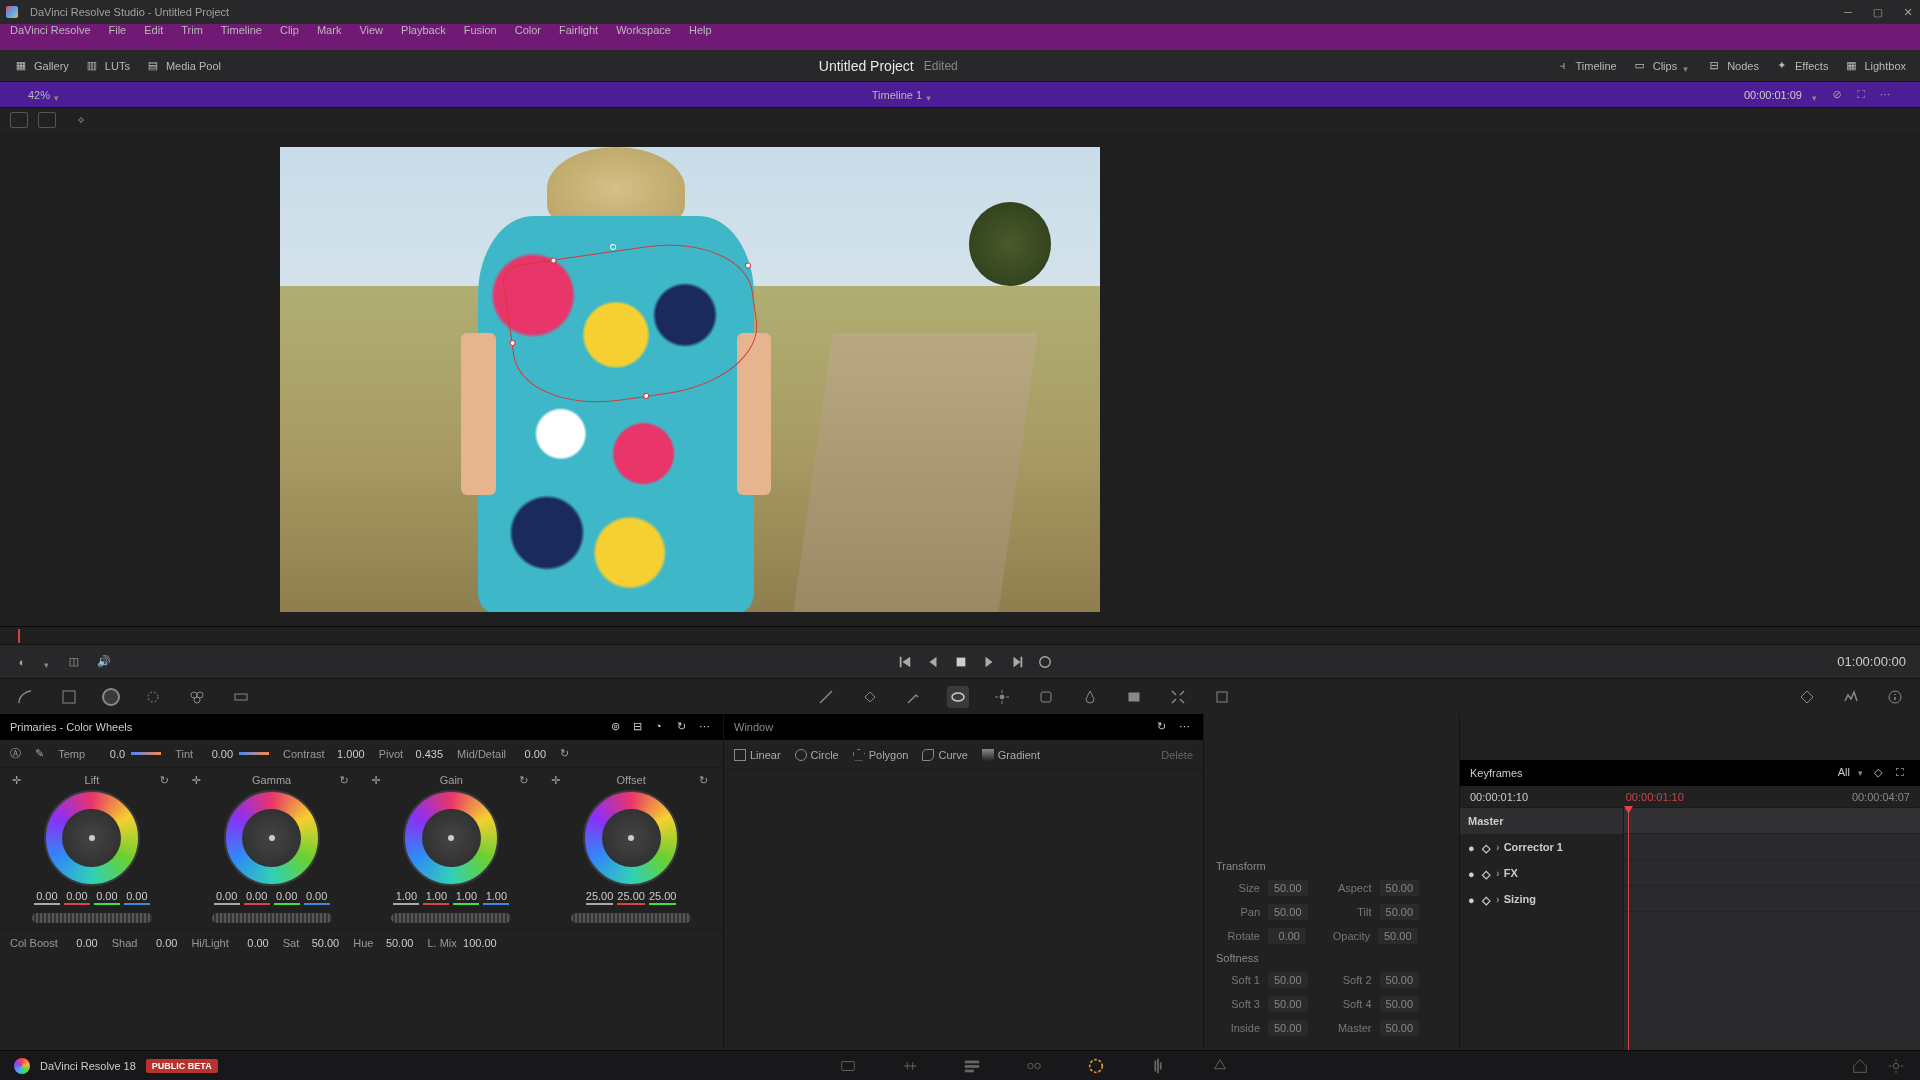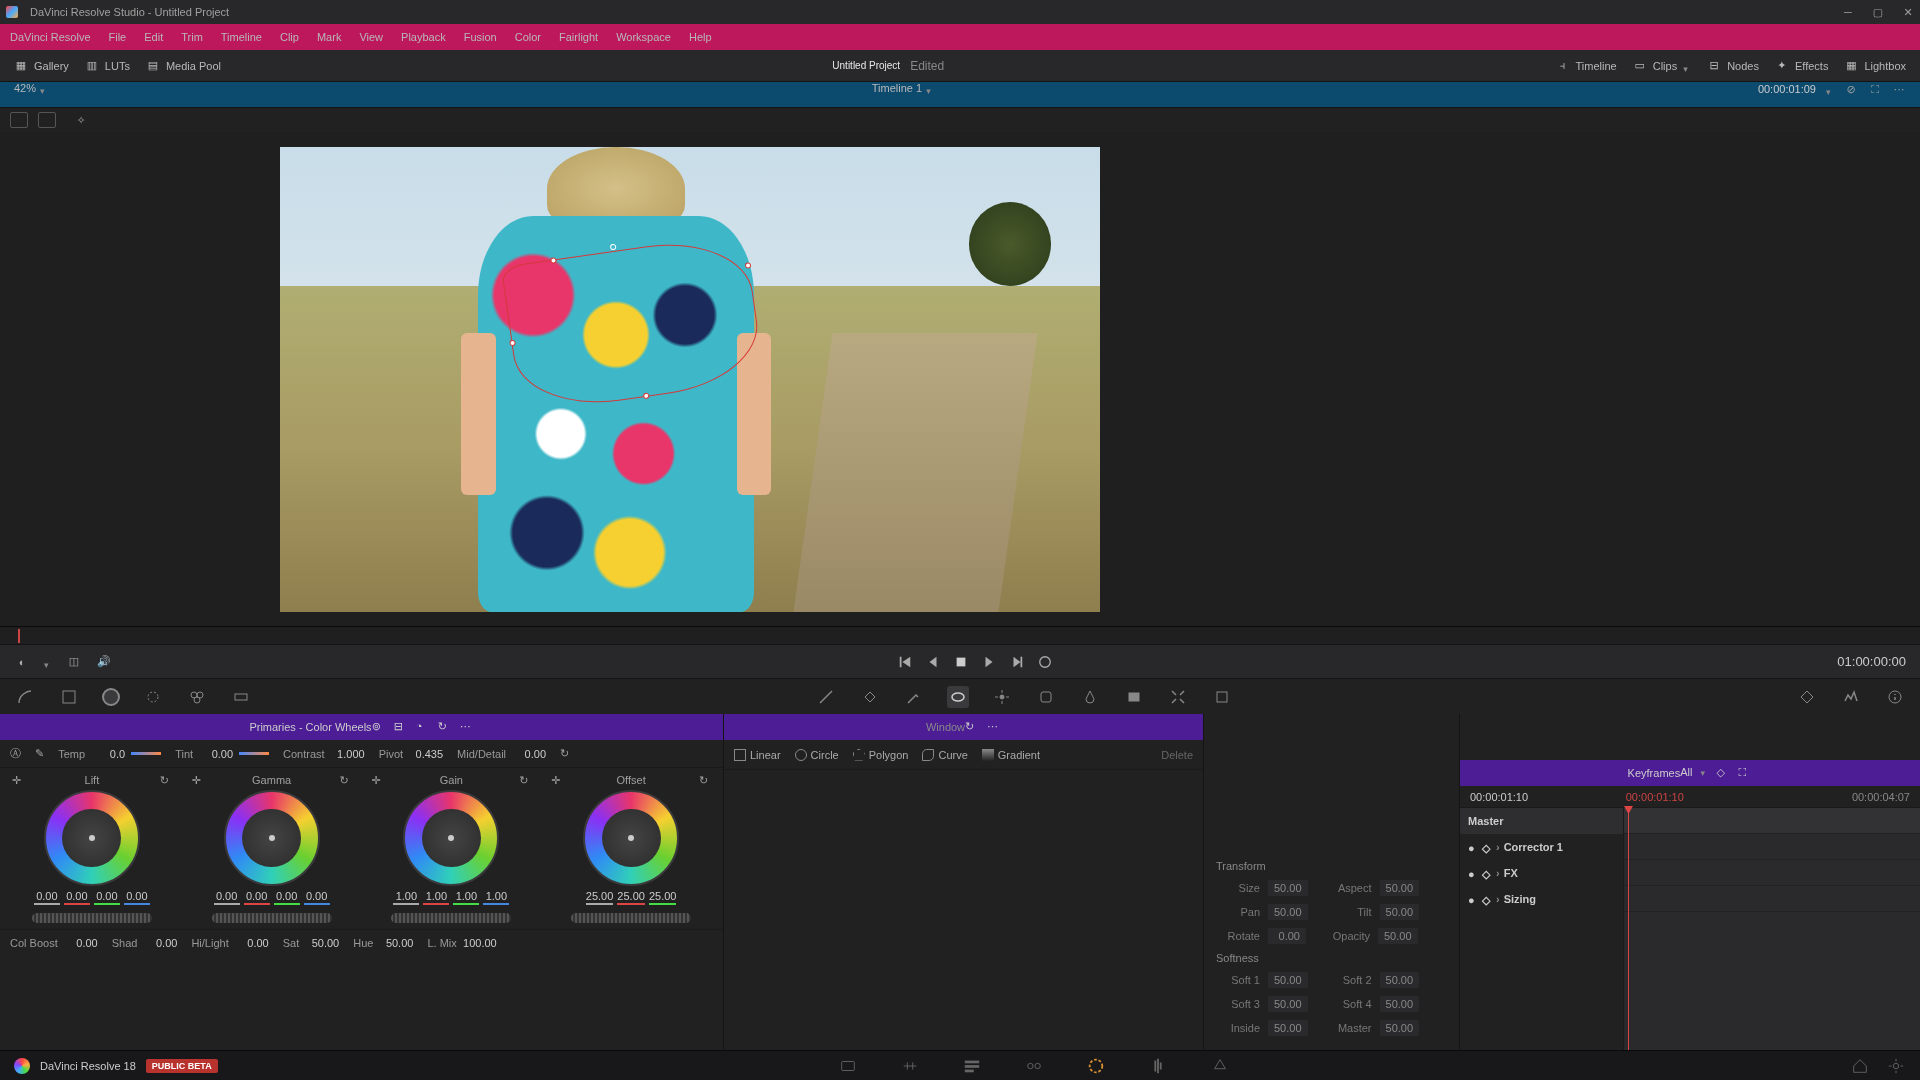--- a/index.html
+++ b/index.html
@@ -2,30 +2,30 @@
 <html><head>
 <meta charset="utf-8">
 <style>
 * { margin: 0; padding: 0; box-sizing: border-box; font-family: -apple-system, Arial, sans-serif; font-size: 11px; user-select: none; }
 body { background: #1a1a1a; color: #a0a0a0; width: 1920px; height: 1080px; overflow: hidden; display: flex; flex-direction: column; }
 .titlebar { background: #28282a; height: 24px; display: flex; align-items: center; padding: 0 6px; justify-content: space-between; }
 .titlebar-left { display: flex; align-items: center; gap: 12px; }
 .titlebar-left .logo { width: 12px; height: 12px; background: linear-gradient(135deg,#f44,#4af,#fa4); border-radius: 2px; }
 .titlebar-right { display: flex; gap: 18px; }
 .win-btn { width: 12px; height: 12px; display: flex; align-items: center; justify-content: center; cursor: pointer; }
-.menubar { background: #be185d; height: 26px; display: flex; align-items: center; gap: 18px; padding: 0 10px; }
+.menubar { background: #701a75; height: 26px; display: flex; gap: 18px; padding: 0 10px; }
 .menubar span { color: #b8b8b8; cursor: pointer; }
 .toolbar { background: #28282a; height: 32px; display: flex; align-items: center; padding: 0 14px; justify-content: space-between; border-bottom: 1px solid #141414; }
 .toolbar-left, .toolbar-right { display: flex; align-items: center; gap: 16px; }
 .tool-item { display: flex; align-items: center; gap: 6px; cursor: pointer; color: #b8b8b8; }
 .tool-icon { width: 14px; height: 14px; display: inline-flex; align-items: center; justify-content: center; }
 .toolbar-center { display: flex; align-items: center; gap: 10px; }
-.proj-title { color: #e8e8e8; font-size: 10px; }
+.proj-title { color: #e8e8e8; font-size: 14px; }
 .proj-status { color: #888; font-size: 12px; }
-.secondbar { background: #0c4a6e; height: 26px; display: flex; align-items: flex-start; padding: 0 14px; justify-content: space-between; border-bottom: 1px solid #141414; }
+.secondbar { background: #4c1d95; height: 26px; display: flex; align-items: center; padding: 0 28px; justify-content: space-between; border-bottom: 1px solid #141414; }
 .secondbar-left { display: flex; align-items: center; gap: 10px; }
 .secondbar-center { color: #b8b8b8; display: flex; align-items: center; gap: 4px; }
 .secondbar-right { display: flex; align-items: center; gap: 10px; }
 .zoom { color: #b8b8b8; display: flex; align-items: center; gap: 4px; }
 .iconrow { background: #212122; height: 24px; display: flex; align-items: center; padding: 0 10px; gap: 10px; }
 .iconrow .ibtn { width: 18px; height: 16px; border: 1px solid #555; border-radius: 2px; cursor: pointer; }
 .viewer { flex: 1; background: #1f1f20; display: flex; align-items: center; justify-content: flex-start; padding-left: 280px; position: relative; }
 .video-frame { width: 820px; height: 465px; background: linear-gradient(to bottom,#bcd5e3 0%,#c3d9e5 35%,#9fa678 36%,#b5b07a 55%,#a59860 100%); position: relative; overflow: hidden; }
 .sky { position:absolute; top:0; left:0; right:0; height:35%; background: linear-gradient(#c8dde9,#d5e3eb);}
 .ground { position:absolute; top:30%; left:0; right:0; bottom:0; background: linear-gradient(#b0ae72,#a89b63,#8f7e4e);}
@@ -50,21 +50,21 @@
 .pbtn svg { width:14px; height:14px; fill:#aaa;}
 .pbtn.stop svg{fill:#ccc}
 .toolstrip { background:#212122; height:36px; display:flex; align-items:center; padding:0 14px; justify-content:space-between; border-top:1px solid #141414;}
 .toolstrip-group { display:flex; gap:22px; align-items:center;}
 .ts-btn { width:22px; height:22px; cursor:pointer; display:flex; align-items:center; justify-content:center; border-radius:3px;}
 .ts-btn.active { background:#3a3a3c;}
 .ts-btn.ring { border:2px solid #888; border-radius:50%; width:18px; height:18px;}
 .ts-btn svg { width:16px; height:16px; fill:#888; stroke:#888;}
 .lower { display:flex; height:336px; background:#212122;}
 .panel { border-right:1px solid #141414; display:flex; flex-direction:column;}
-.panel-hdr { height:26px; background:#4c1d95; display:flex; align-items:center; padding:0 10px; justify-content:center; color:#ccc;}
+.panel-hdr { height:26px; background:#000000; display:flex; align-items:center; padding:0 10px; justify-content:space-between; color:#ccc;}
 .panel-hdr .hicons { display:flex; gap:8px;}
 .panel-hdr .hicon { width:14px; height:14px; cursor:pointer;}
 .primaries { width:724px;}
 .param-row { height:28px; display:flex; align-items:center; gap:14px; padding:0 10px; border-bottom:1px solid #1a1a1a;}
 .param { display:flex; align-items:center; gap:6px;}
 .param label { color:#999;}
 .param .val { color:#ccc; min-width:34px; text-align:right;}
 .param .bar { width:30px; height:3px; background:linear-gradient(90deg,#48f,#f84); position:relative;}
 .wheels-row { display:flex; padding:6px 8px; gap:12px;}
 .wheel-col { flex:1; display:flex; flex-direction:column; align-items:center; gap:4px;}

